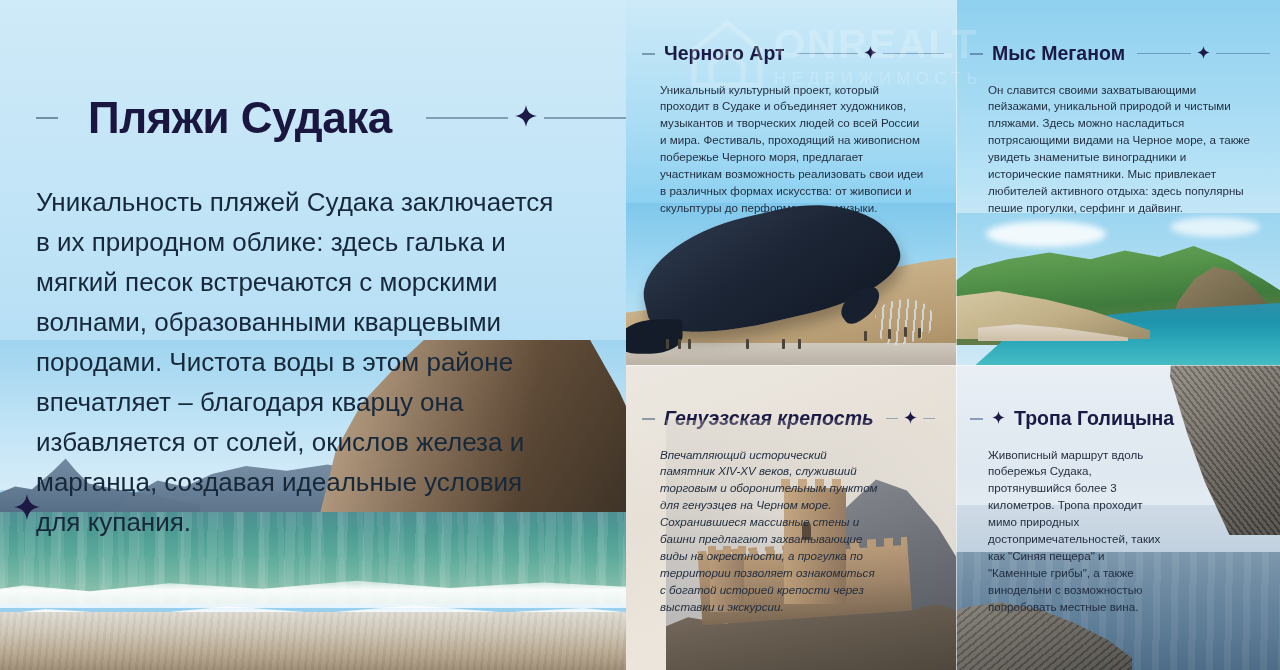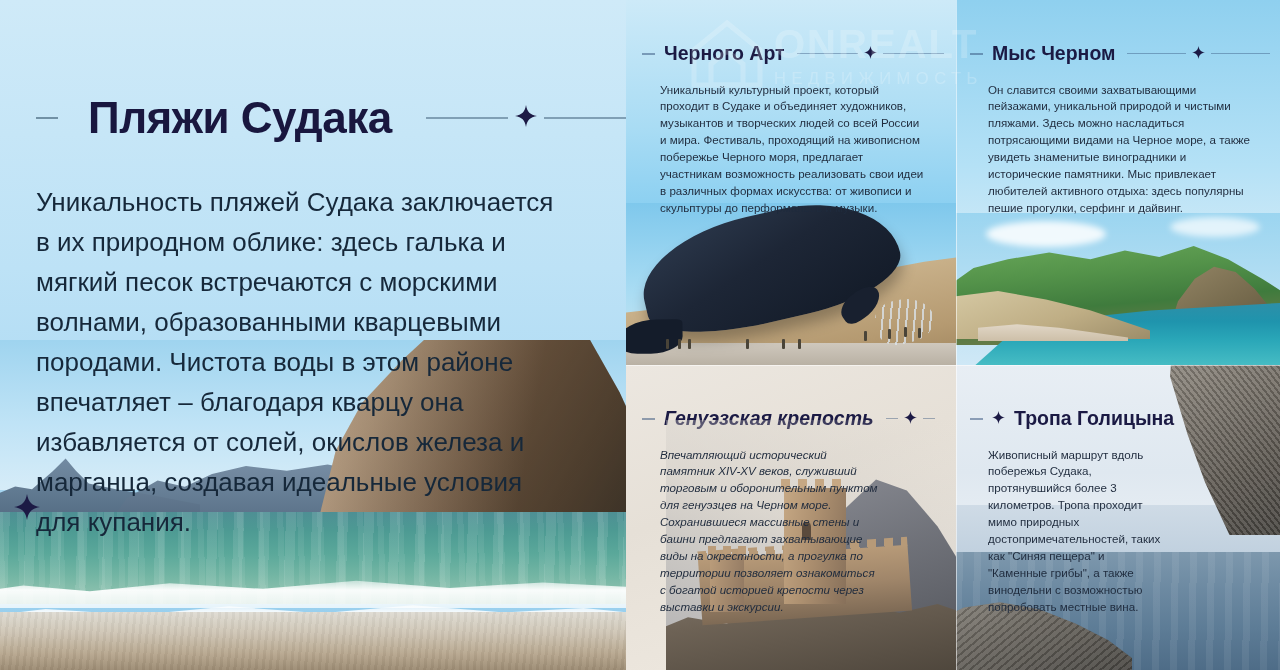--- a/index.html
+++ b/index.html
@@ -406,21 +406,21 @@
         <div class="mg-cloud2"></div>
         <div class="mg-hills"></div>
         <div class="mg-cliff"></div>
         <div class="mg-sea"></div>
         <div class="mg-sand"></div>
         <div class="mg-beachline"></div>
       </div>
       <div class="card-pad">
         <div class="card-head">
           <span class="ch-lead"></span>
-          <h2 class="card-title">Мыс Черном</h2>
+          <h2 class="card-title">Мыс Меганом</h2>
           <span class="ch-tail">
             <span class="line"></span>
             <span class="sp">
               <svg width="13" height="13" viewBox="0 0 26 26" aria-hidden="true">
                 <path d="M13 0 C14.4 8.2 17.8 11.6 26 13 C17.8 14.4 14.4 17.8 13 26 C11.6 17.8 8.2 14.4 0 13 C8.2 11.6 11.6 8.2 13 0 Z" fill="#1c1a45"></path>
               </svg>
             </span>
             <span class="line"></span>
           </span>
         </div>

